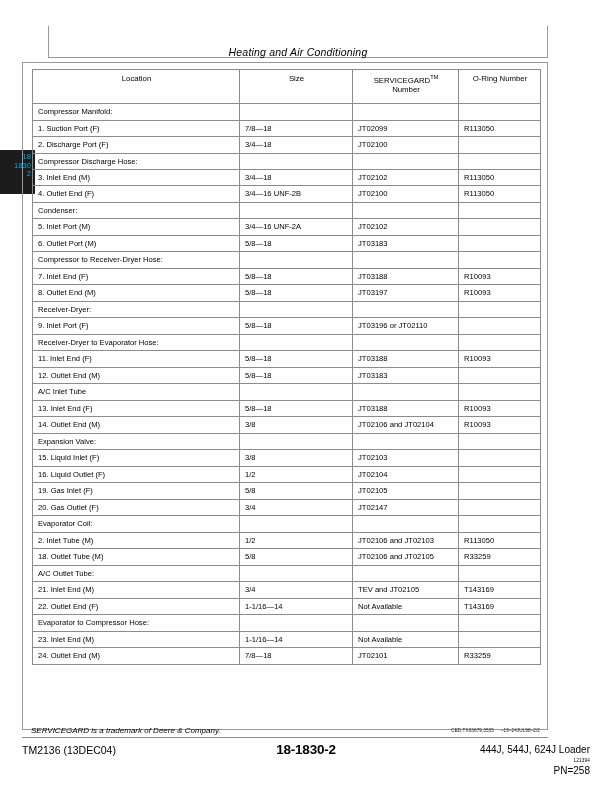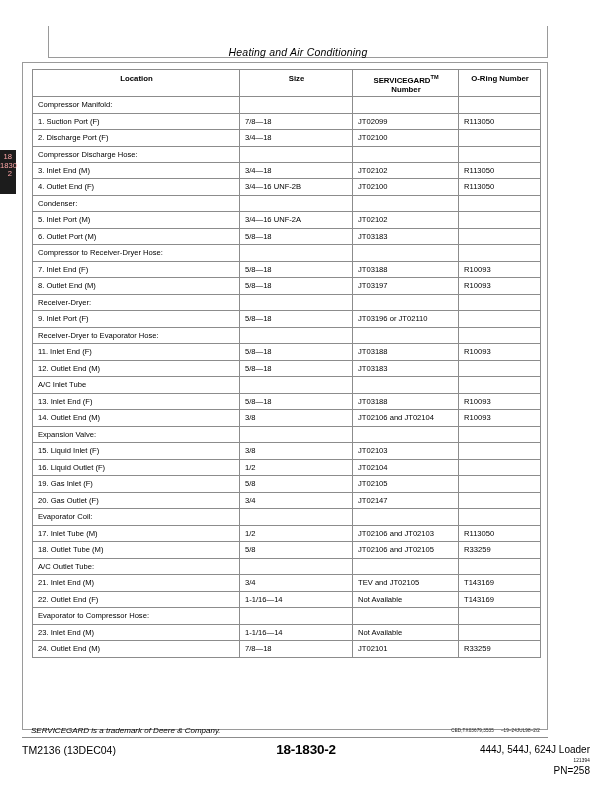--- a/index.html
+++ b/index.html
@@ -37,24 +37,24 @@
     font-style: italic;
     letter-spacing: 0.2px;
     margin-top: 12px;
   }
 
   
   .margin-tab {
     position: absolute;
     left: 0px;
     top: 150px;
-    width: 16px;
+    width: 35px;
     height: 44px;
     background: #1c1c1c;
-    color: #fca5a5;
+    color: #0ea5e9;
     box-sizing: border-box;
     padding: 3px 4px 8px 0;
     text-align: right;
     line-height: 1.12;
   }
   .margin-tab div {
     font-size: 7.6px;
   }
 
   
@@ -81,24 +81,24 @@
   table.spec td {
     border: 1px solid #8c8c8c;
     font-size: 7.6px;
     padding: 3px 4px 3px 5px;
     vertical-align: top;
     line-height: 1.25;
     height: 9px;
     box-sizing: border-box;
   }
   table.spec th {
-    font-weight: bold;
+    font-weight: normal;
     font-size: 7.8px;
     padding-top: 4px;
-    padding-bottom: 1px;
+    padding-bottom: 8px;
     vertical-align: top;
   }
   th.col-location { text-align: center; }
   th.col-size, th.col-sg, th.col-oring { text-align: center; }
 
   col.c-location { width: 207px; }
   col.c-size     { width: 113px; }
   col.c-sg       { width: 106px; }
   col.c-oring    { width: 82px; }
 
@@ -358,21 +358,21 @@
         <td>JT02147</td>
         <td></td>
       </tr>
       <tr>
         <td class="section">Evaporator Coil:</td>
         <td></td>
         <td></td>
         <td></td>
       </tr>
       <tr>
-        <td>17. Inlet Tube (M)</td>
+        <td>2. Inlet Tube (M)</td>
         <td>1/2</td>
         <td>JT02106 and JT02103</td>
         <td>R113050</td>
       </tr>
       <tr>
         <td>18. Outlet Tube (M)</td>
         <td>5/8</td>
         <td>JT02106 and JT02105</td>
         <td>R33259</td>
       </tr>

